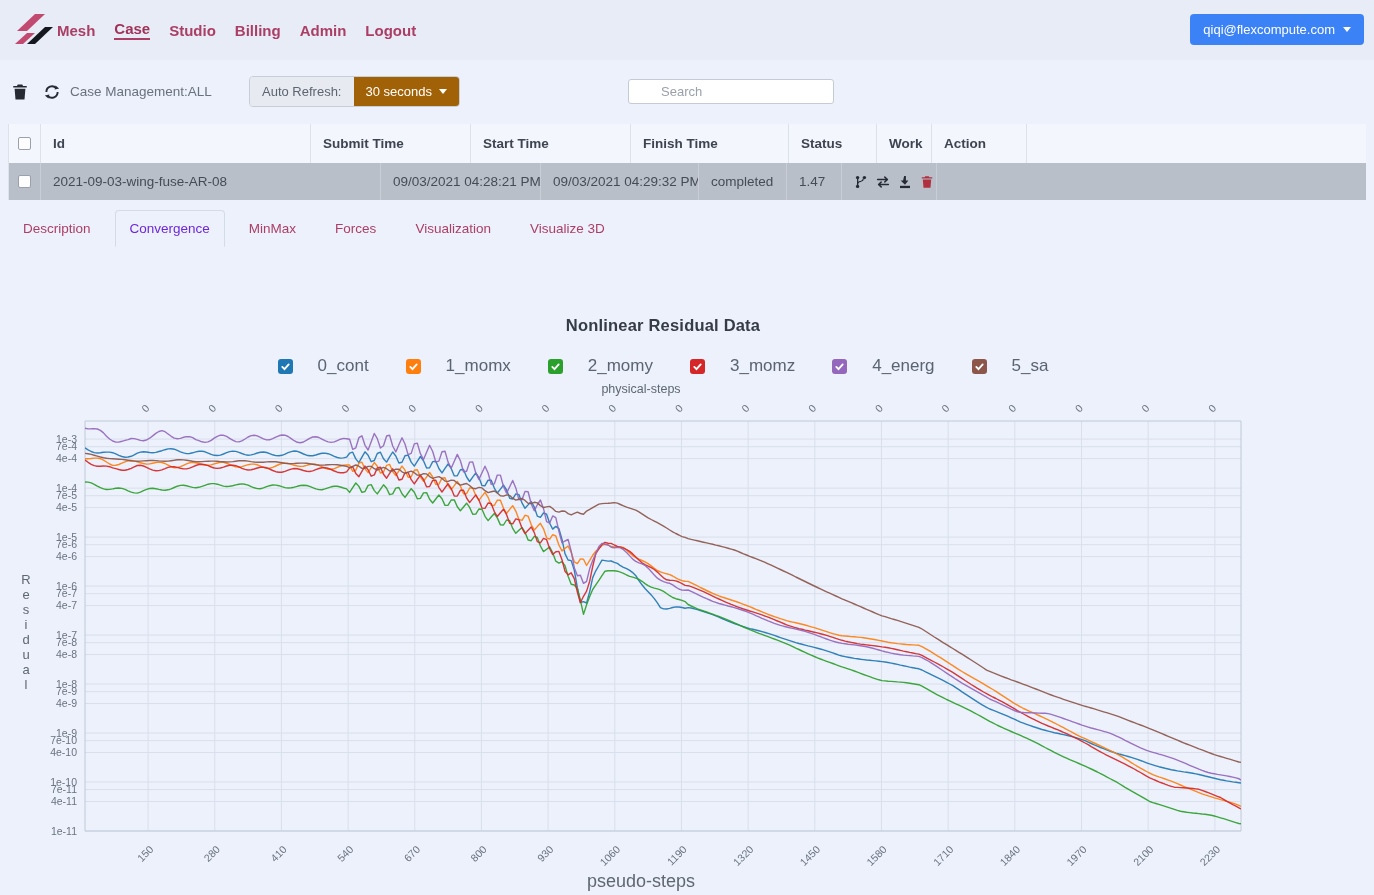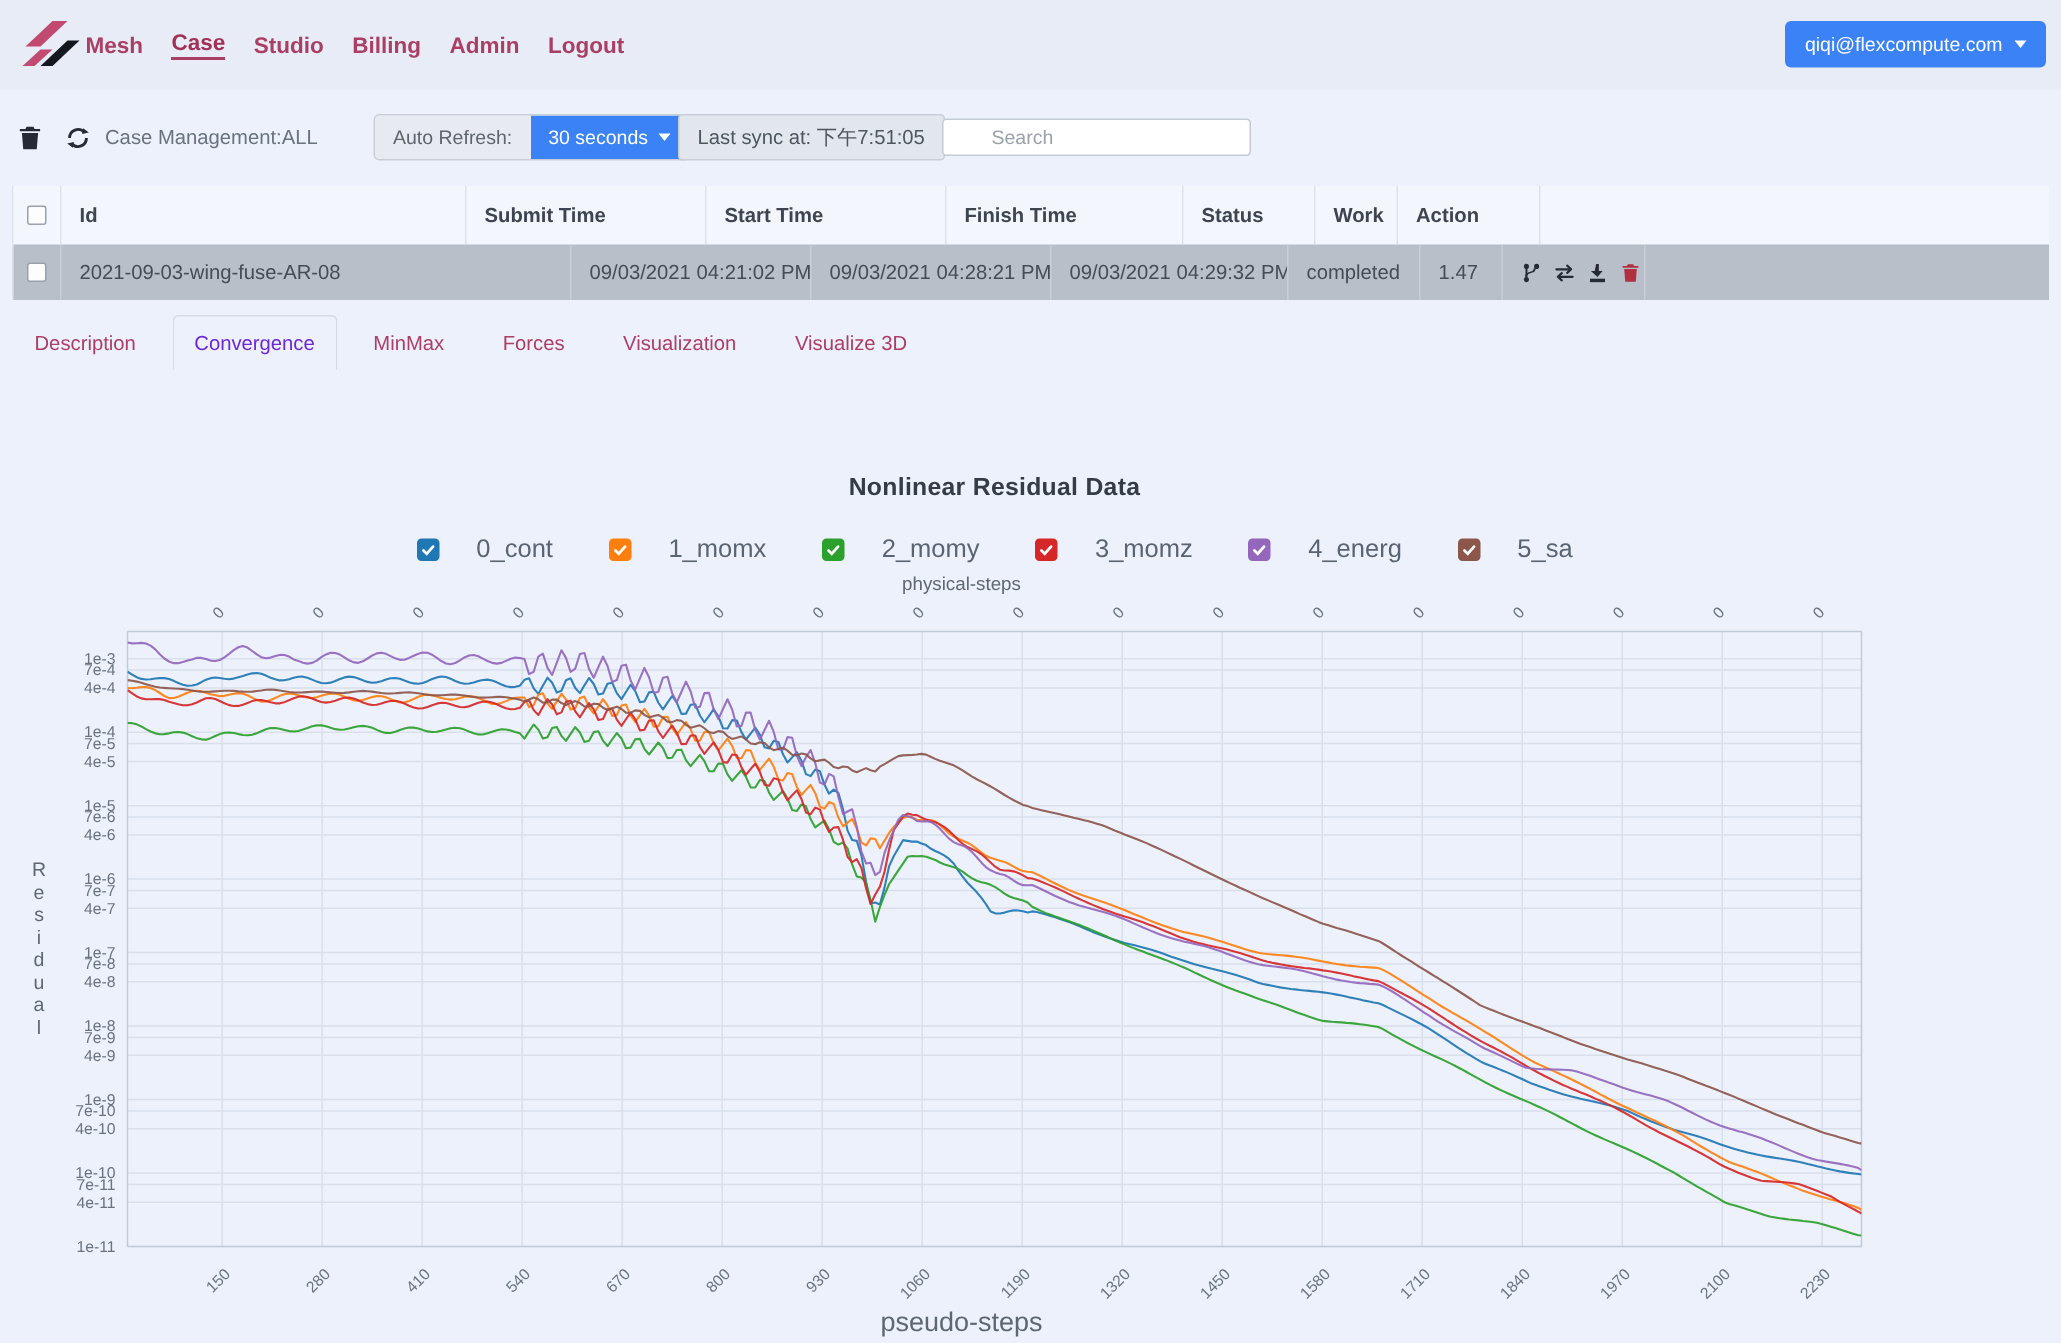--- a/index.html
+++ b/index.html
@@ -21,21 +21,21 @@
     border-top:5px solid currentColor; display:inline-block; }
   
   .toolbar { position:absolute; top:75px; left:0; right:0; height:34px; }
   .icon-btn { position:absolute; top:8px; width:18px; height:18px; cursor:pointer; }
   #trash-btn { left:11px; }
   #refresh-btn { left:43px; }
   .scope { position:absolute; left:70px; top:9px; font-size:13.5px; color:#6a727e; }
   .refresh-group { position:absolute; left:249px; top:1px; height:31px; display:flex;
     border:1px solid #c7ced8; border-radius:4px; overflow:hidden; }
   .refresh-label { background:#e7ebf1; color:#5d6570; font-size:13px; display:flex; align-items:center; padding:0 12px; }
-  .refresh-value { background:#3b82f6; color:#fff; font-size:13px; display:flex; align-items:center;
+  .refresh-value { background:#a16207; color:#fff; font-size:13px; display:flex; align-items:center;
     padding:0 12px; gap:7px; cursor:pointer; }
   .sync-box { position:absolute; left:452px; top:1px; height:31px; background:#e2e7ee;
     border:1px solid #c7ced8; border-radius:3px; display:flex; align-items:center; padding:0 12px;
     font-size:13.5px; color:#4e565f; }
   .search-box { position:absolute; left:628px; top:4px; width:206px; height:25px; background:#fff;
     border:1px solid #c4cbd4; border-radius:3px; display:flex; align-items:center; padding:0 8px; gap:22px; }
   .search-box input { border:none; outline:none; flex:1; font-size:13px; color:#444; background:transparent;
     font-family:"Liberation Sans", sans-serif; }
   .search-box input::placeholder { color:#9aa1ab; }
   
@@ -108,23 +108,20 @@
     <polygon fill="#262b33" points="11.1,2.2 14.4,4.8 10.4,5.7"></polygon>
   </svg>
   <span class="scope">Case Management:ALL</span>
   <div class="refresh-group">
     <span class="refresh-label">Auto Refresh:</span>
     <span class="refresh-value">
       <span>30 seconds</span>
       <span class="caret"></span>
     </span>
   </div>
-  <div class="sync-box">
-    <span>Last sync at: 下午7:51:05</span>
-  </div>
   <div class="search-box">
     <svg width="14" height="14" viewBox="0 0 14 14">
       <circle cx="6" cy="6" r="3.6" fill="none" stroke="#3a4048" stroke-width="1.6"></circle>
       <line x1="8.8" y1="8.8" x2="12" y2="12" stroke="#3a4048" stroke-width="1.9" stroke-linecap="round"></line>
     </svg>
     <input type="text" placeholder="Search" style="">
   </div>
 </div>
 
 <div class="table">
@@ -138,21 +135,20 @@
     <div class="th c5">Finish Time</div>
     <div class="th c6">Status</div>
     <div class="th c7">Work</div>
     <div class="th c8">Action</div>
   </div>
   <div class="trow">
     <div class="td c0">
         <span class="checkbox"></span>
       </div>
     <div class="td c1">2021-09-03-wing-fuse-AR-08</div>
-    <div class="td c3">09/03/2021 04:21:02 PM</div>
     <div class="td c4">09/03/2021 04:28:21 PM</div>
     <div class="td c5">09/03/2021 04:29:32 PM</div>
     <div class="td c6">completed</div>
     <div class="td c7">1.47</div>
     <div class="td c8">
       <div class="actions">
         <svg class="action-icon" viewBox="0 0 14 14">
           <g fill="#262b33">
             <circle cx="3.6" cy="2.6" r="1.7"></circle>
             <circle cx="10.4" cy="2.6" r="1.7"></circle>

